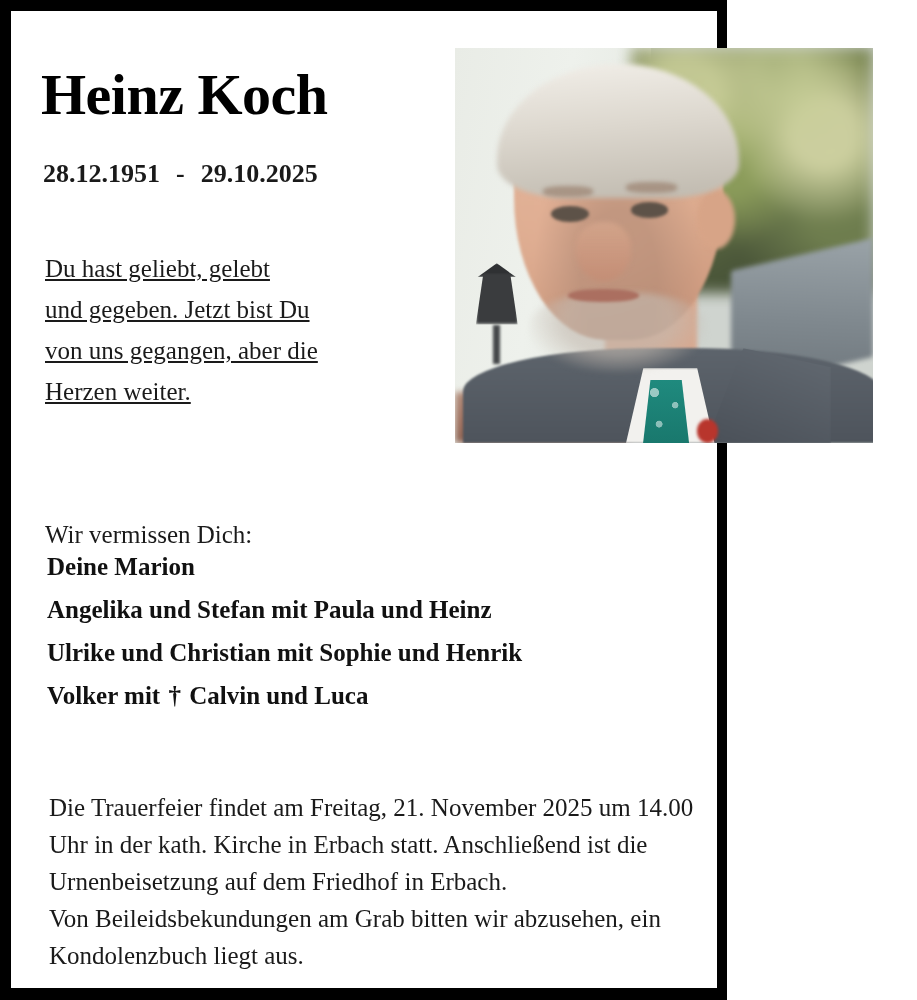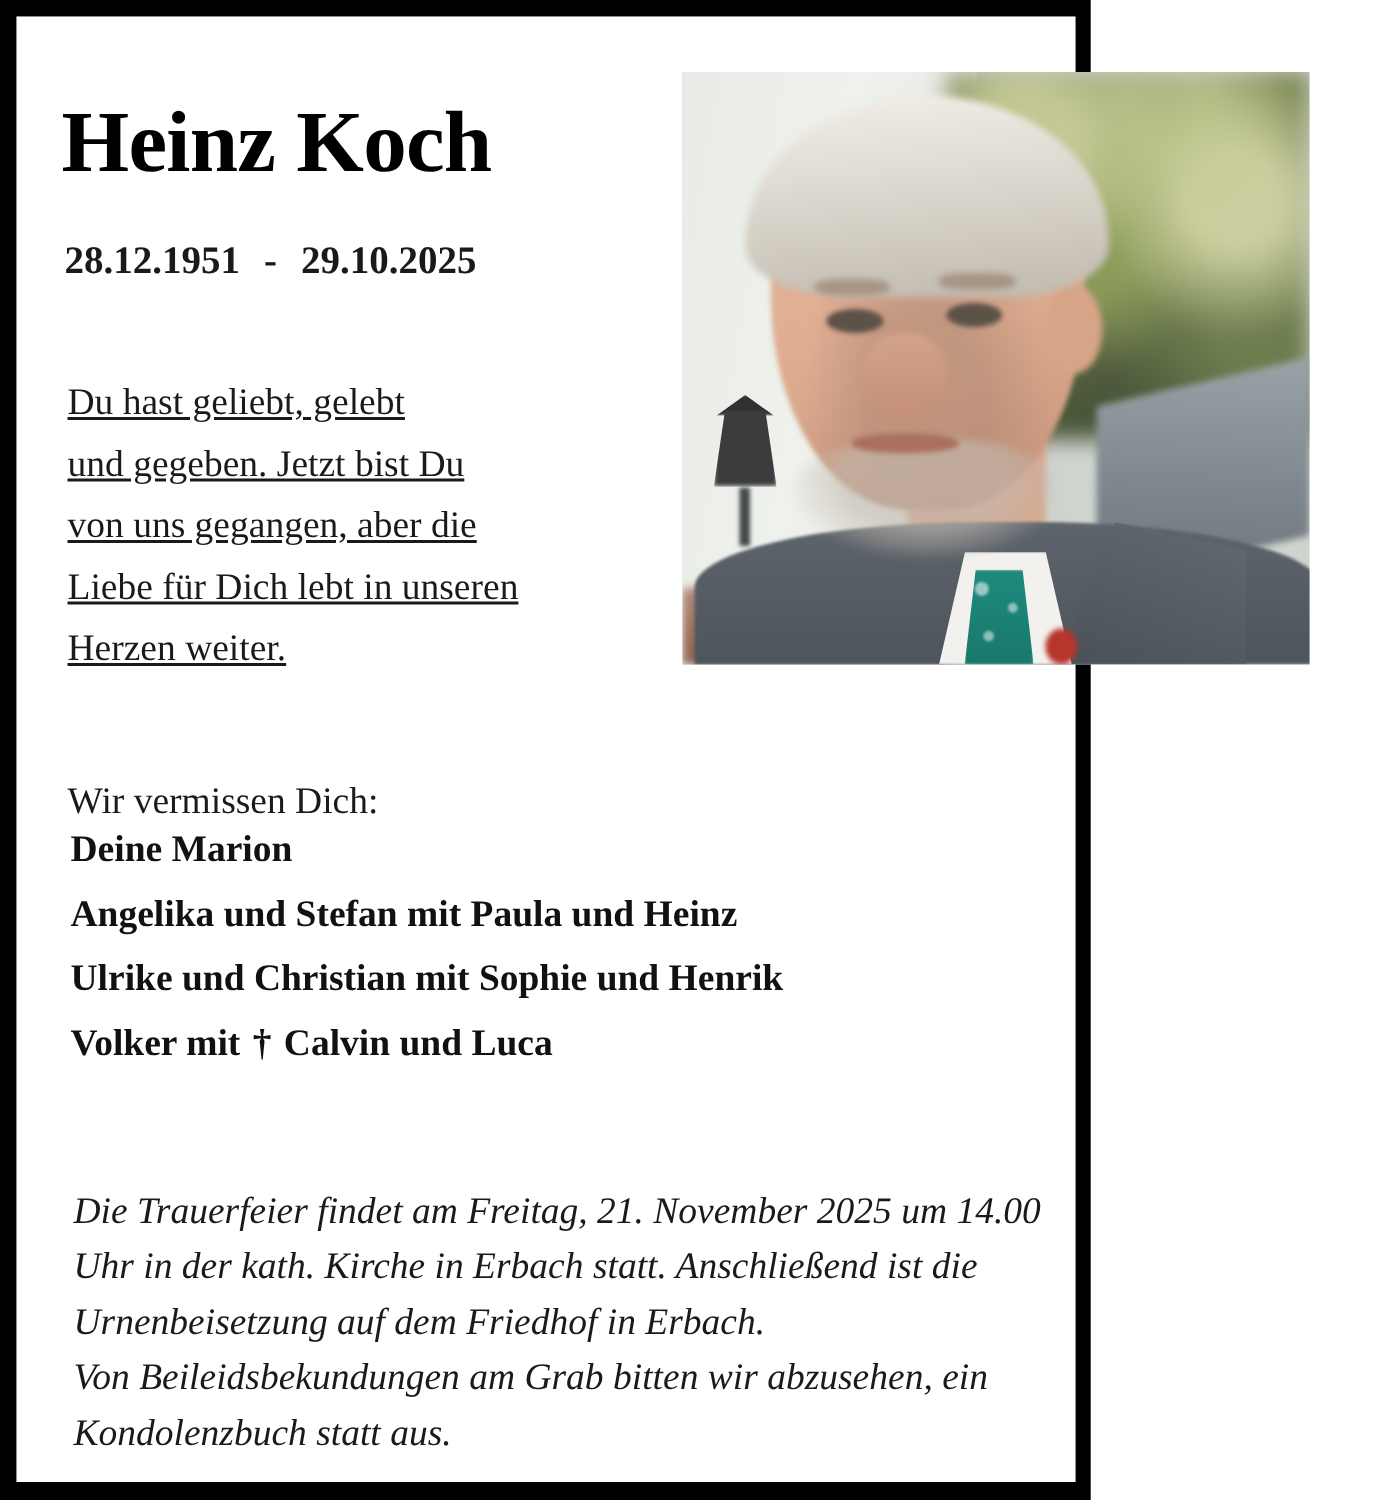--- a/index.html
+++ b/index.html
@@ -12,21 +12,21 @@
     height: 1000px;
     overflow: hidden;
     font-family: "Liberation Serif", "DejaVu Serif", serif;
   }
 
   #notice {
     position: relative;
     width: 727px;
     height: 1000px;
     box-sizing: border-box;
-    background: #0c4a6e;
+    background: #4d7c0f;
     border-top: 11px solid #000000;
     border-left: 11px solid #000000;
     border-right: 10px solid #000000;
     border-bottom: 12px solid #000000;
   }
 
   .inner {
     position: relative;
     width: 100%;
     height: 100%;
@@ -258,21 +258,21 @@
 
   .service {
     position: absolute;
     left: 38px;
     top: 778px;
     width: 850px;
     font-size: 25px;
     line-height: 37px;
     color: #1a1a1a;
   }
-  .service div { white-space: nowrap; font-style: italic; }
+  .service div { white-space: nowrap; }
 </style>
 </head>
 <body>
 
 <div id="notice">
   <div class="inner">
 
     <div class="photo">
       <div class="ph-layer ph-wall"></div>
       <div class="ph-layer ph-foliage"></div>
@@ -302,35 +302,34 @@
     <div class="deceased-name">Heinz Koch</div>
 
     <div class="life-dates">
       <span>28.12.1951</span><span class="sep">-</span><span>29.10.2025</span>
     </div>
 
     <div class="verse">
       <div>Du hast geliebt, gelebt</div>
       <div>und gegeben. Jetzt bist Du</div>
       <div>von uns gegangen, aber die</div>
-      <div>Liebe für Dich lebt in unseren</div>
       <div>Herzen weiter.</div>
     </div>
 
     <div class="mourn-intro">Wir vermissen Dich:</div>
 
     <div class="family">
       <div>Deine Marion</div>
       <div>Angelika und Stefan mit Paula und Heinz</div>
       <div>Ulrike und Christian mit Sophie und Henrik</div>
       <div><span>Volker mit </span><span class="dagger">†</span><span> Calvin und Luca</span></div>
     </div>
 
     <div class="service">
       <div>Die Trauerfeier findet am Freitag, 21. November 2025 um 14.00</div>
       <div>Uhr in der kath. Kirche in Erbach statt. Anschließend ist die</div>
       <div>Urnenbeisetzung auf dem Friedhof in Erbach.</div>
       <div>Von Beileidsbekundungen am Grab bitten wir abzusehen, ein</div>
-      <div>Kondolenzbuch statt aus.</div>
+      <div>Kondolenzbuch liegt aus.</div>
     </div>
 
   </div>
 </div>
 
 </body></html>

